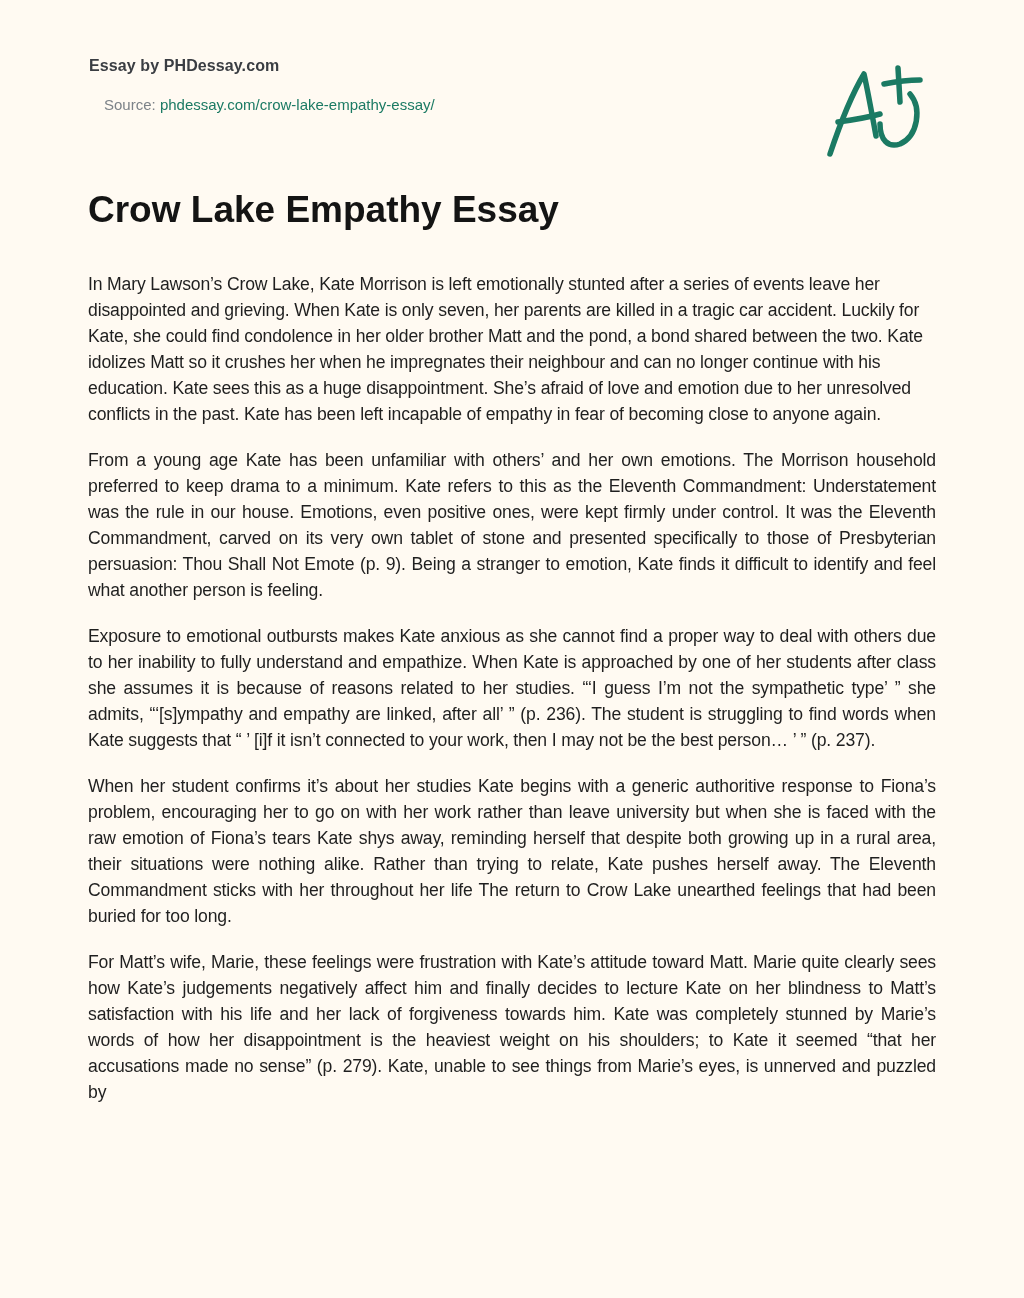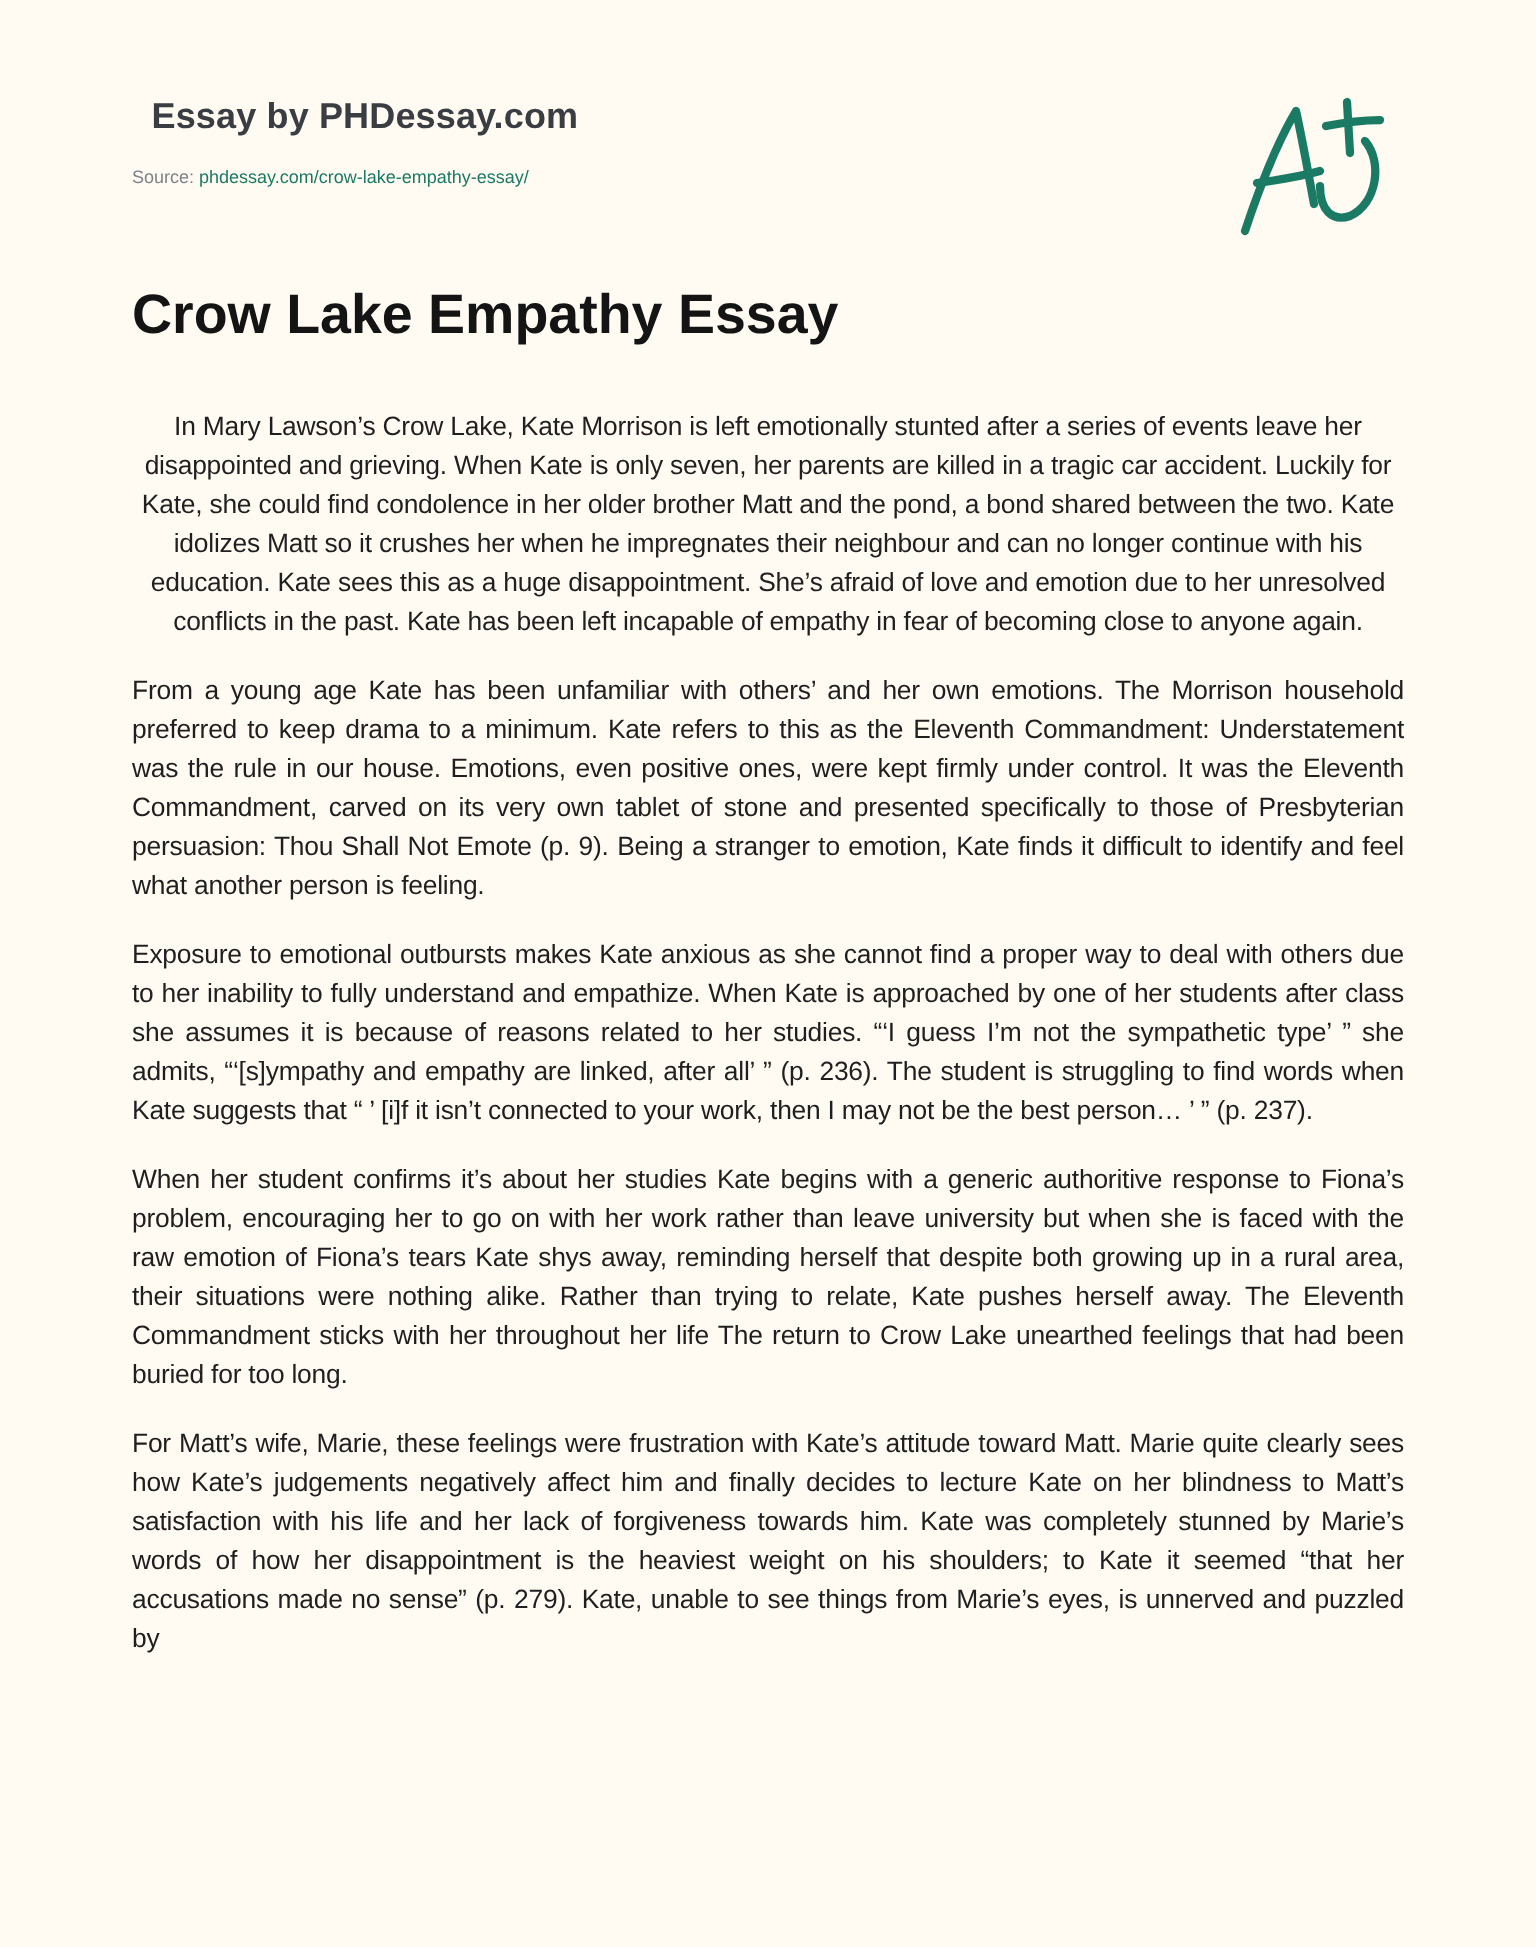--- a/index.html
+++ b/index.html
@@ -15,32 +15,33 @@
     font-family: "Liberation Sans", "DejaVu Sans", sans-serif;
     color: #222222;
   }
   .header {
     position: absolute;
     left: 88px;
     top: 48px;
     width: 700px;
   }
   .brand {
-    font-size: 24px;
+    font-size: 16px;
     font-weight: bold;
     color: #3a3d42;
     letter-spacing: 0.1px;
     line-height: 34px;
-    margin: 13px;
+    margin: 1px;
   }
   .source {
     margin-top: 12px;
-    font-size: 12px;
+    font-size: 15px;
     line-height: 20px;
     color: #7c8288;
+    margin-left: 16px;
   }
   .source a {
     color: #1b7a63;
     text-decoration: none;
   }
   .logo {
     position: absolute;
     left: 818px;
     top: 62px;
     width: 112px;
@@ -66,21 +67,21 @@
   }
   .content p {
     margin: 0 0 20px 0;
     font-size: 17.6px;
     line-height: 26px;
     text-align: justify;
     color: #1f1f1f;
     letter-spacing: -0.15px;
   }
   .content p:first-child {
-    text-align: center;
+    text-align: left;
   }
 </style>
 </head>
 <body>
 
 <div class="header">
   <h2 class="brand">Essay by PHDessay.com</h2>
   <div class="source">
     <span>Source: </span><a>phdessay.com/crow-lake-empathy-essay/</a>
   </div>

